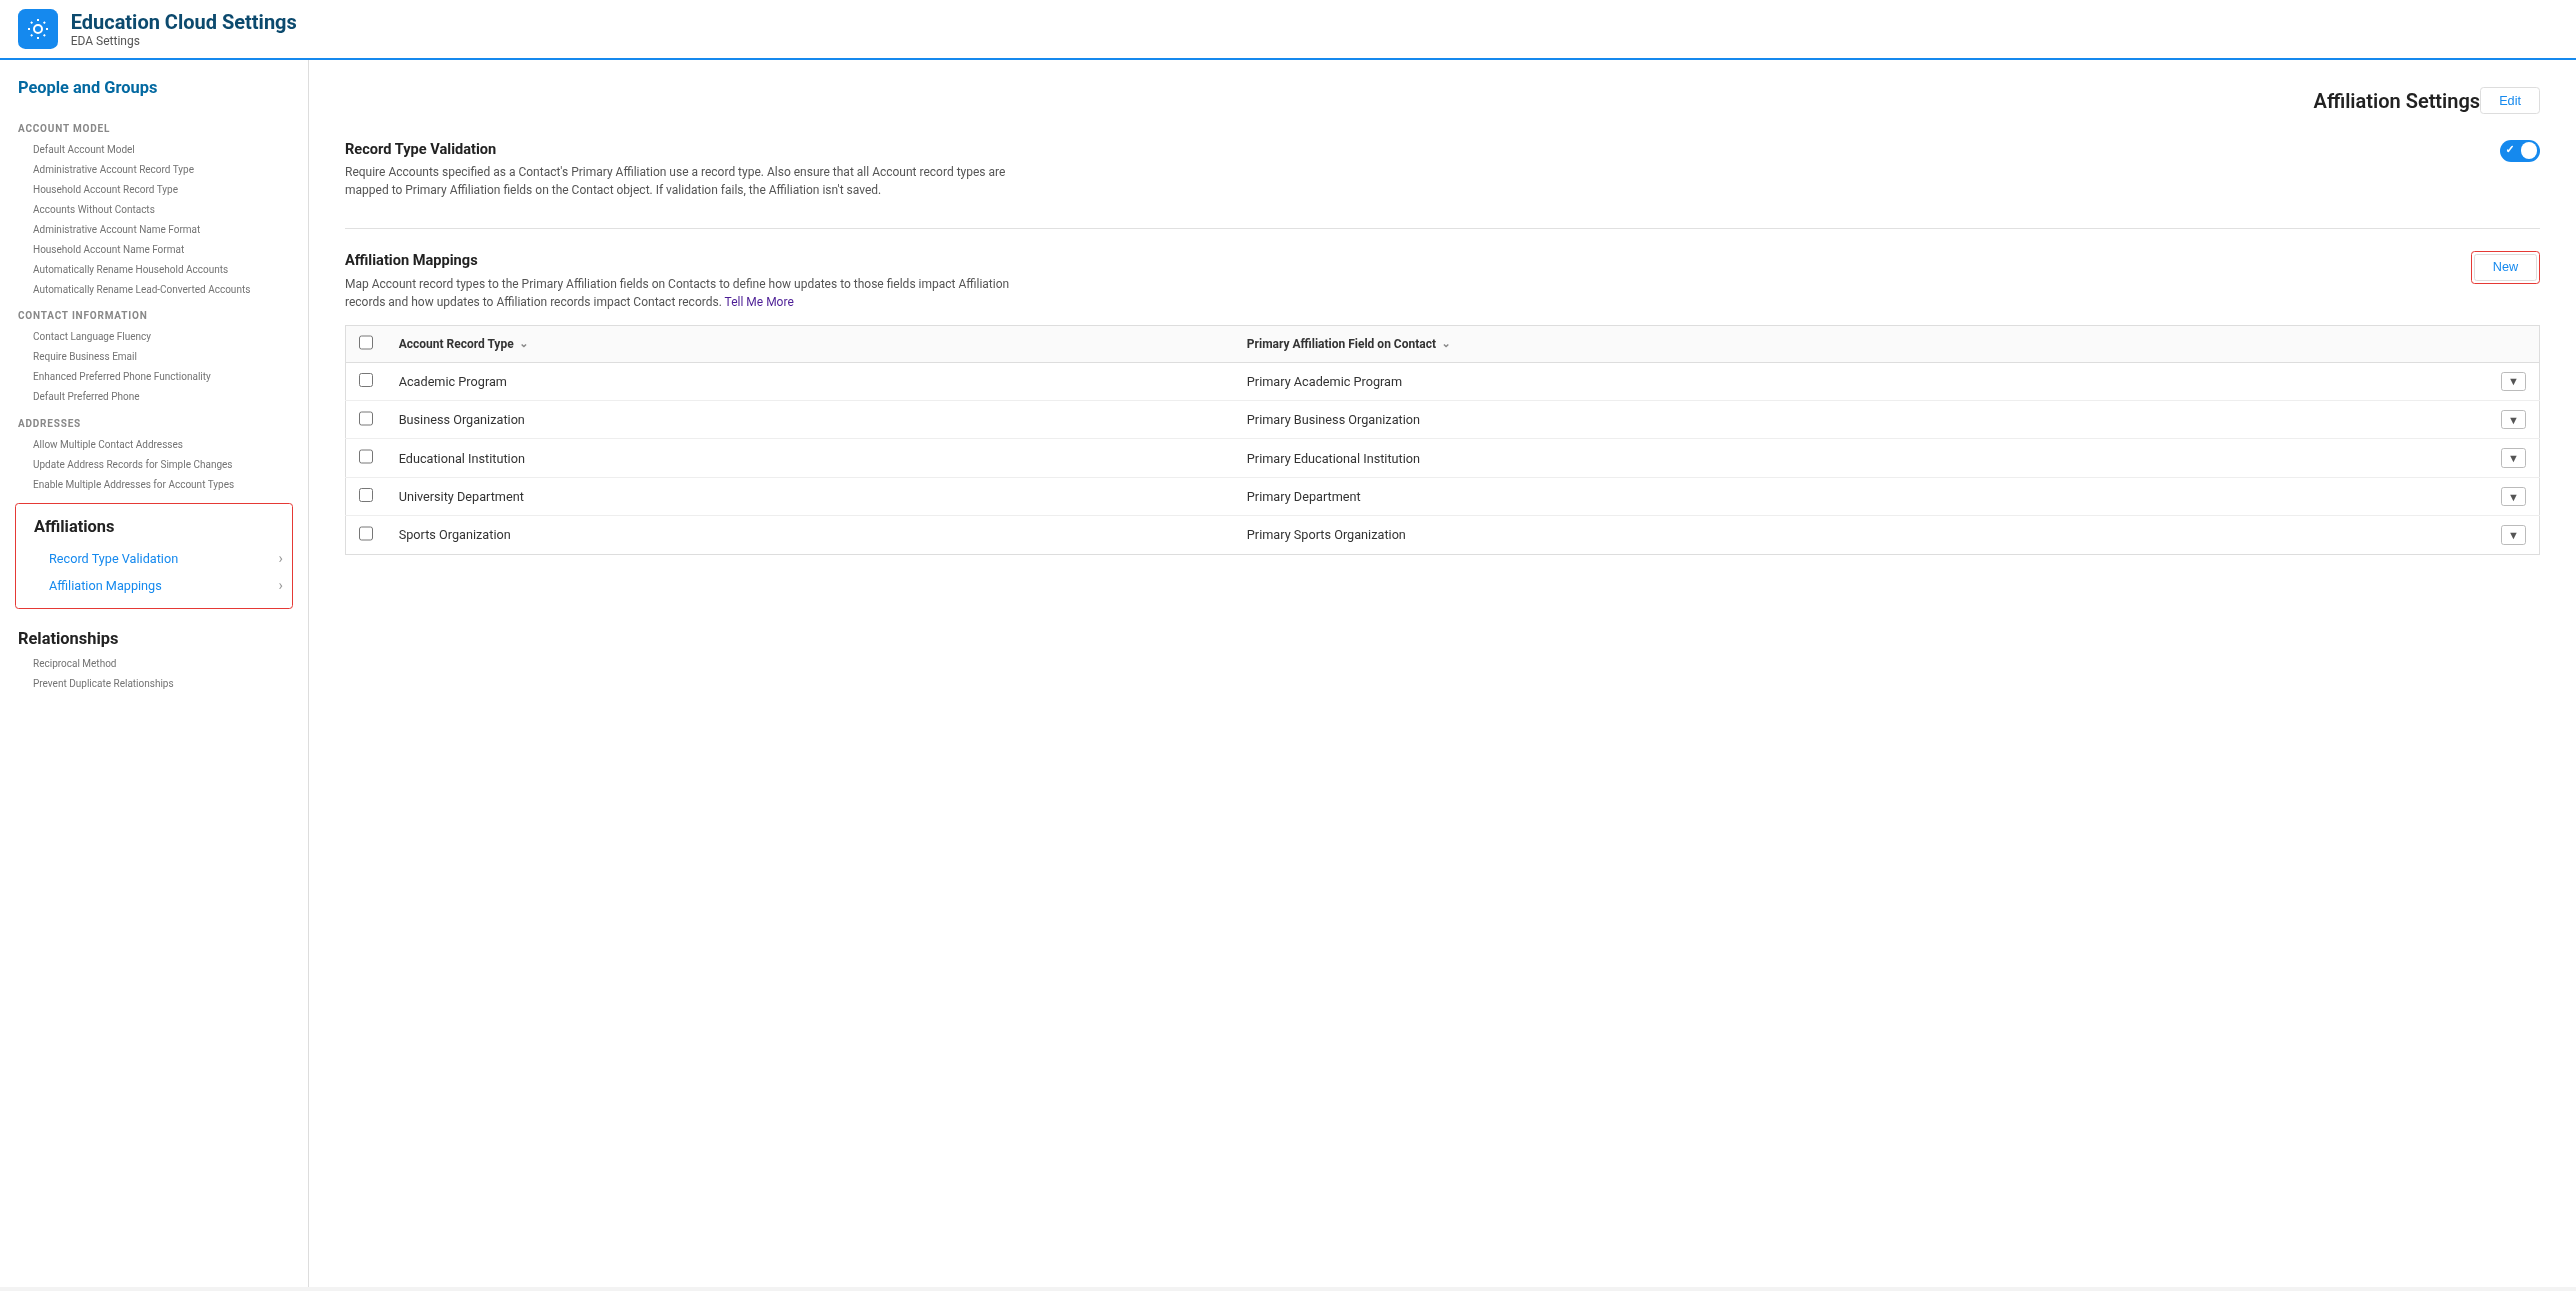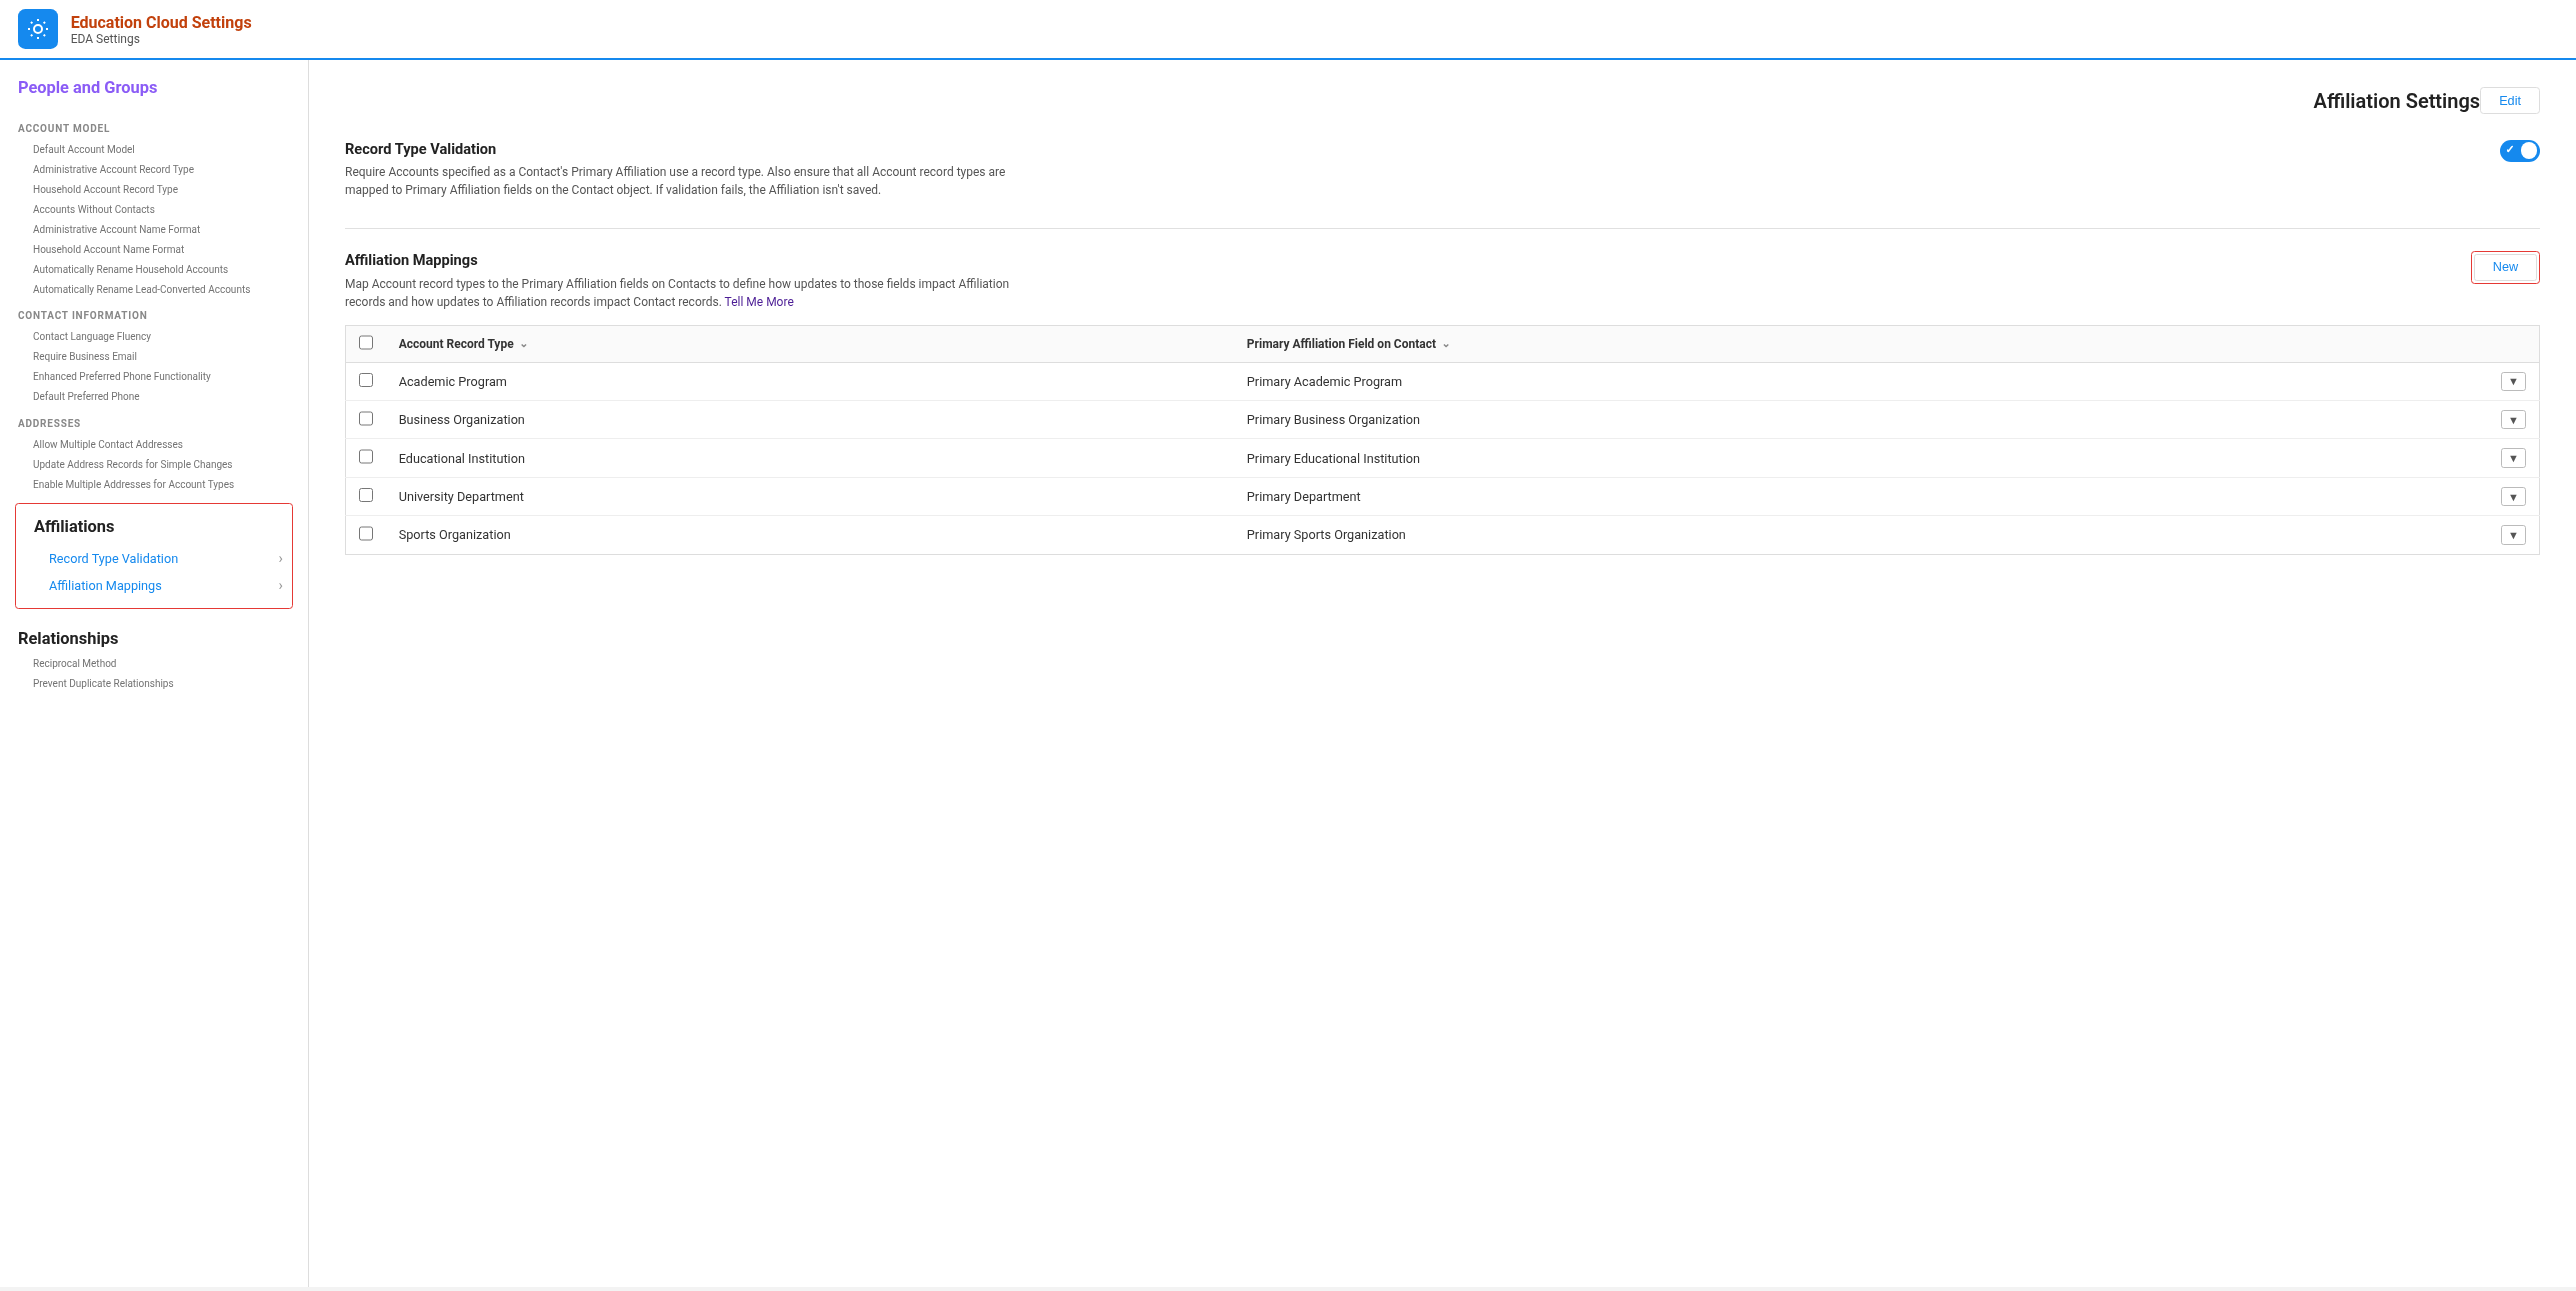--- a/index.html
+++ b/index.html
@@ -14,21 +14,21 @@
       align-items: center;
       gap: 12.7px;
     }
     .header-icon {
       width: 40px; height: 40px;
       background: #1589ee;
       border-radius: 7.3px;
       display: flex; align-items: center; justify-content: center;
       color: #fff; font-size: 20px;
     }
-    .header-title { font-size: 16px; font-weight: 700; color: #c2410c; }
+    .header-title { font-size: 20px; font-weight: 700; color: #0c4a6e; }
     .header-subtitle { font-size: 12px; color: #555; }
 
     
     .body-wrapper {
       display: flex;
       height: calc(100vh - 64px);
       background: #f0f0f0;
     }
 
     
@@ -36,21 +36,21 @@
       width: 309px;
       min-width: 309px;
       background: #fff;
       border-right: 0.9px solid #ddd;
       overflow-y: auto;
       padding: 18px 0 18px 0;
     }
     .sidebar-main-title {
       font-size: 16.4px;
       font-weight: 700;
-      color: #8b5cf6;
+      color: #0369a1;
       padding: 0 18px 14.6px 18px;
     }
     .sidebar-section-label {
       font-size: 10px;
       font-weight: 700;
       color: #888;
       letter-spacing: 0.08em;
       padding: 11px 18px 5.5px 18px;
       text-transform: uppercase;
     }

